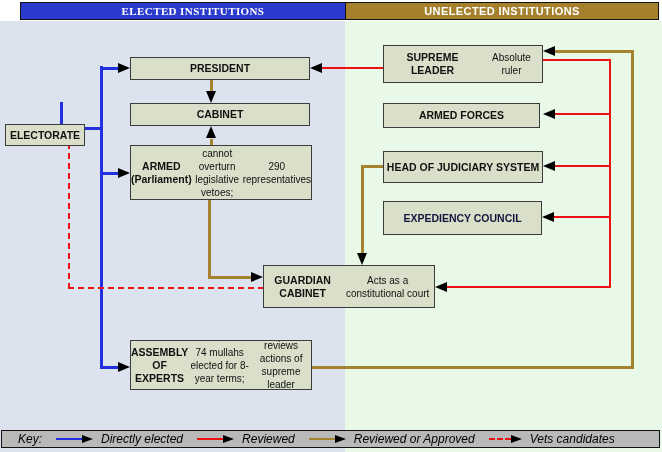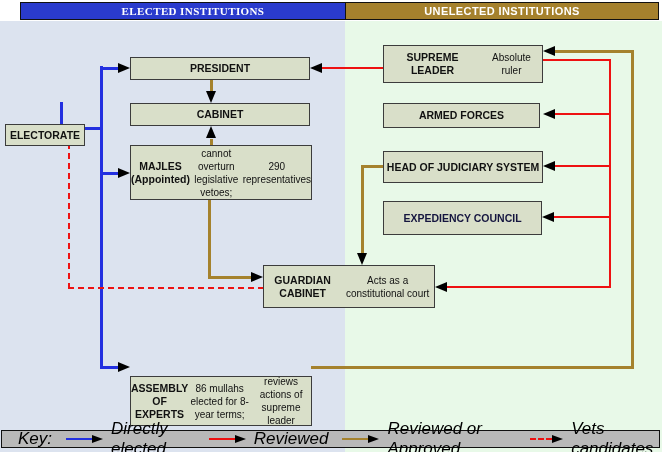--- a/index.html
+++ b/index.html
@@ -44,21 +44,21 @@
   
   .ah{position:absolute;width:0;height:0;z-index:1;}
   .ah-right{border-top:5px solid transparent;border-bottom:5px solid transparent;border-left:12px solid var(--arrowhead);}
   .ah-left{border-top:5px solid transparent;border-bottom:5px solid transparent;border-right:12px solid var(--arrowhead);}
   .ah-up{border-left:5px solid transparent;border-right:5px solid transparent;border-bottom:12px solid var(--arrowhead);}
   .ah-down{border-left:5px solid transparent;border-right:5px solid transparent;border-top:12px solid var(--arrowhead);}
   
   #legend{
     position:absolute;left:1px;top:430px;width:659px;height:18px;z-index:4;
     box-sizing:border-box;background:var(--legend-bg);border:1.5px solid #111;
-    display:flex;align-items:center;font-style:italic;font-size:17px;color:#000;
+    display:flex;align-items:center;font-style:italic;font-size:12px;color:#000;
     padding-left:16px;
   }
   .lg-item{display:flex;align-items:center;}
   .lg-sample{display:flex;align-items:center;margin:0 8px 0 14px;}
   .lg-line{width:26px;height:2px;}
   .lg-line.lg-blue{background:var(--blue);}
   .lg-line.lg-red{background:var(--red);}
   .lg-line.lg-brown{background:var(--brown);}
   .lg-line.lg-dash{background:none;border-top:2px dashed var(--red);height:0;width:22px;}
   .lg-head{width:0;height:0;border-top:4.5px solid transparent;border-bottom:4.5px solid transparent;border-left:11px solid var(--arrowhead);}
@@ -123,28 +123,28 @@
 
   <div class="node" id="president" style="left:130px;top:57px;width:180px;height:23px;">
     <div class="t">PRESIDENT</div>
   </div>
 
   <div class="node" id="cabinet" style="left:130px;top:103px;width:180px;height:23px;">
     <div class="t">CABINET</div>
   </div>
 
   <div class="node" id="majles" style="left:130px;top:145px;width:182px;height:55px;">
-    <div class="t">MAJLES (Appointed)</div>
+    <div class="t">ARMED (Parliament)</div>
     <div class="s">cannot overturn legislative vetoes;</div>
     <div class="s">290 representatives</div>
   </div>
 
-  <div class="node" id="assembly" style="left:130px;top:340px;width:182px;height:50px;margin-top:36px;">
+  <div class="node" id="assembly" style="left:130px;top:340px;width:182px;height:50px;">
     <div class="t">ASSEMBLY OF EXPERTS</div>
-    <div class="s">86 mullahs elected for 8-year terms;</div>
+    <div class="s">74 mullahs elected for 8-year terms;</div>
     <div class="s">reviews actions of supreme leader</div>
   </div>
 
   <div class="node" id="guardian" style="left:263px;top:265px;width:172px;height:43px;">
     <div class="t">GUARDIAN CABINET</div>
     <div class="s">Acts as a constitutional court</div>
   </div>
 
   <div class="node" id="supreme" style="left:383px;top:45px;width:160px;height:38px;">
     <div class="t">SUPREME LEADER</div>

